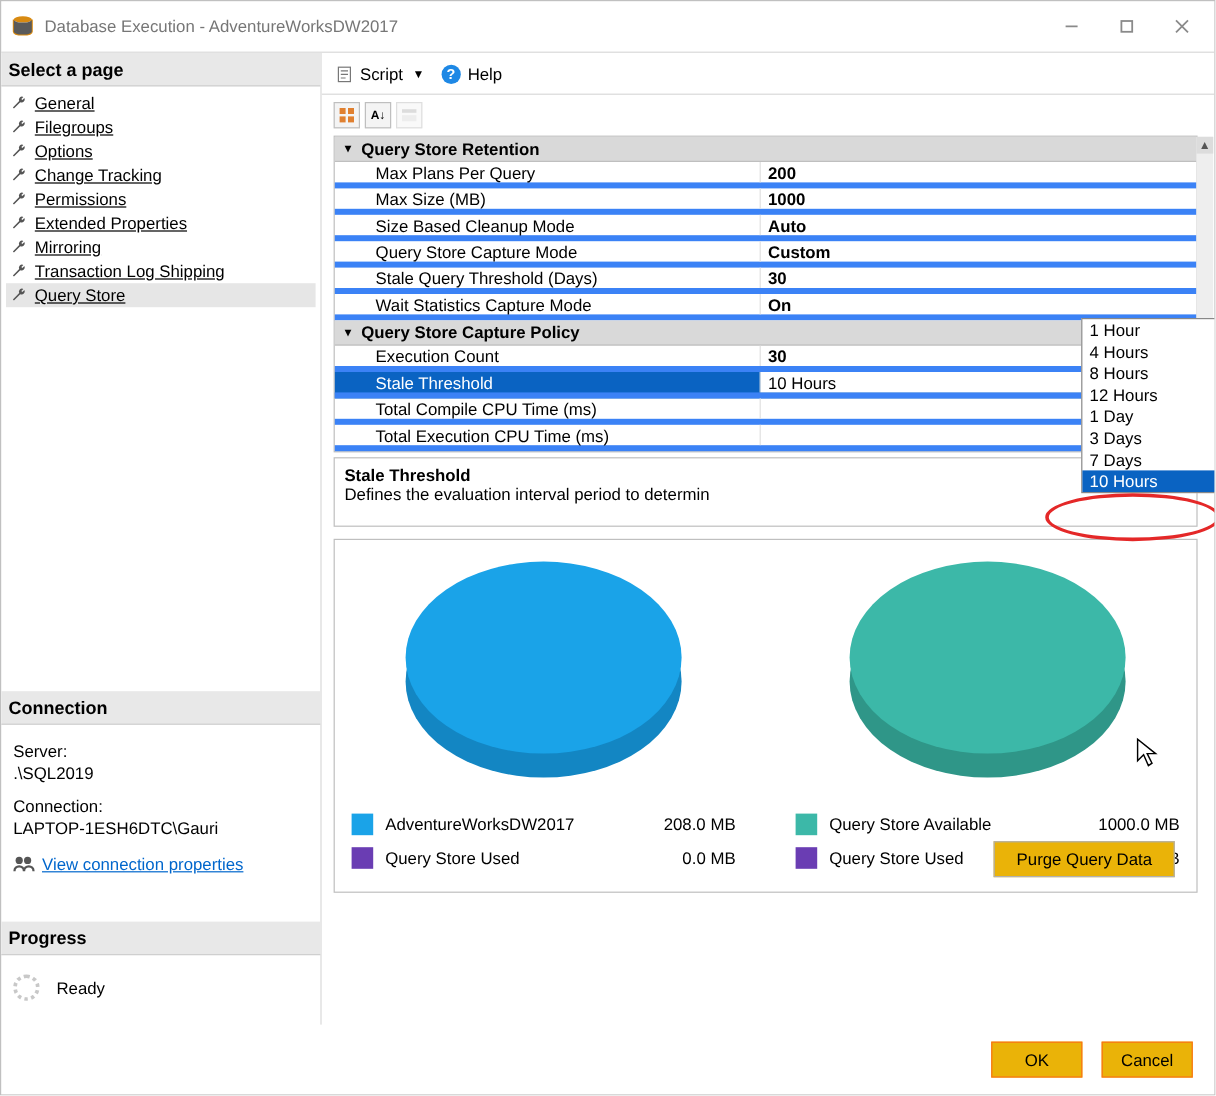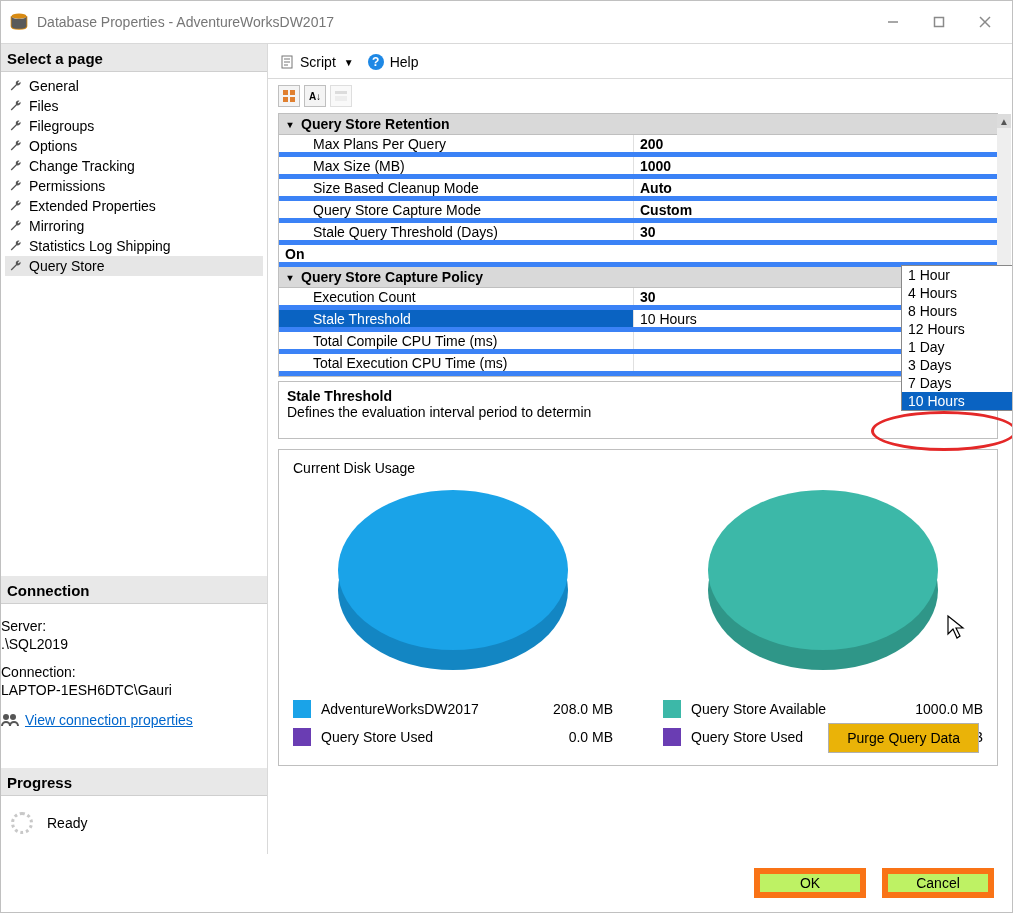--- a/index.html
+++ b/index.html
@@ -8,25 +8,25 @@
   .titlebar { height: 42px; display: flex; align-items: center; padding: 0 8px; color: #767676; font-size: 17px; }
   .titlebar .icon-db { width: 20px; height: 20px; margin-right: 8px; }
   .titlebar .title { flex: 1; }
   .titlebar .winbtns { display: flex; gap: 28px; padding-right: 10px; }
   .winbtn { width: 18px; height: 18px; display: flex; align-items: center; justify-content: center; color: #888; cursor: default; }
   .divider { height: 1px; background: #d9d9d9; }
   .body { flex: 1; display: flex; overflow: hidden; }
   .side { width: 267px; border-right: 1px solid #d9d9d9; display: flex; flex-direction: column; }
   .side h3 { margin: 0; font-size: 15px; font-weight: bold; padding: 6px 6px 4px; background: #e8e8e8; border-bottom: 1px solid #cfcfcf; }
   .side .list { padding: 4px 4px; flex: 0 0 auto; }
-  .side .item { display: flex; align-items: center; gap: 6px; padding: 2px 4px; cursor: default; }
+  .side .item { display: flex; align-items: center; gap: 6px; padding: 2px 4px; cursor: default; text-decoration: underline; }
   .side .item .wrench { width: 14px; height: 14px; }
   .side .item.selected { background: #e6e6e6; }
   .side .spacer { flex: 1; }
-  .side .conn { padding: 8px 0; }
+  .side .conn { padding: 8px 10px; }
   .side .connlbl { margin: 6px 0 2px; }
   .side .connlink { color: #0066cc; text-decoration: underline; display: inline-flex; align-items: center; gap: 6px; cursor: pointer; }
   .side .prog { padding: 10px 10px 20px; }
   .side .prog .row { display: flex; align-items: center; gap: 14px; margin-top: 6px; }
   .side .spinner { width: 22px; height: 22px; border: 3px dotted #c8c8c8; border-radius: 50%; }
   .main { flex: 1; display: flex; flex-direction: column; position: relative; overflow: hidden; }
   .toprow { display: flex; align-items: center; gap: 14px; padding: 10px 12px 8px; border-bottom: 1px solid #d9d9d9; }
   .toprow .script { display: flex; align-items: center; gap: 4px; cursor: pointer; }
   .toprow .help { display: flex; align-items: center; gap: 6px; cursor: pointer; }
   .toprow .helpicon { width: 16px; height: 16px; background: #1e88e5; color: #fff; border-radius: 50%; font-size: 12px; font-weight: bold; display: flex; align-items: center; justify-content: center; }
@@ -58,39 +58,39 @@
   .pie.blue .elltop { background: #1aa3e8; }
   .pie.teal .ellbase { background: #2f9688; }
   .pie.teal .elltop { background: #3cb8a8; }
   .leg { width: 100%; }
   .leg .row { display: flex; align-items: center; gap: 10px; padding: 5px 0; }
   .leg .sw { width: 18px; height: 18px; }
   .leg .lab { flex: 1; }
   .leg .val { width: 80px; text-align: right; }
   .purge { position: absolute; right: 18px; bottom: 12px; padding: 6px 18px; background: #eab308; border: 1px solid #b0b0b0; cursor: pointer; }
   .footer { display: flex; justify-content: flex-end; gap: 16px; padding: 14px 18px; border-top: 0; }
-  .footer button { width: 112px; height: 30px; background: #bef264; border: 6px solid #f97316; cursor: pointer; }
+  .footer button { width: 76px; height: 30px; background: #eab308; border: 1px solid #f97316; cursor: pointer; }
   .dropdown { position: absolute; left: 633px; top: 221px; width: 353px; background: #fff; border: 1px solid #888; z-index: 50; }
   .dropdown .opt { padding: 1px 6px; cursor: pointer; }
   .dropdown .opt.sel { background: #0a63c2; color: #fff; }
   .ring { position: absolute; left: 603px; top: 367px; width: 146px; height: 40px; border: 3px solid #e42828; border-radius: 50%; z-index: 60; pointer-events: none; }
   .cursor { position: absolute; left: 678px; top: 570px; z-index: 70; pointer-events: none; }
 </style>
 </head>
 <body>
 
 <div class="window">
 
   <div class="titlebar">
     <svg class="icon-db" viewBox="0 0 24 24">
       <ellipse cx="12" cy="5" rx="9" ry="3.2" fill="#d88a12"></ellipse>
       <path d="M3 5v12c0 1.8 4 3.2 9 3.2s9-1.4 9-3.2V5" fill="none" stroke="#d88a12" stroke-width="2"></path>
       <path d="M3 5v12c0 1.8 4 3.2 9 3.2s9-1.4 9-3.2V5c0 1.8-4 3.2-9 3.2S3 6.8 3 5Z" fill="#5a5a5a"></path>
     </svg>
-    <span class="title">Database Properties - AdventureWorksDW2017</span>
+    <span class="title">Database Execution - AdventureWorksDW2017</span>
     <div class="winbtns">
       <div class="winbtn">
         <svg width="12" height="12" viewBox="0 0 12 12">
             <line x1="1" y1="6" x2="11" y2="6" stroke="#8a8a8a" stroke-width="1.5"></line>
           </svg>
       </div>
       <div class="winbtn">
         <svg width="12" height="12" viewBox="0 0 12 12">
             <rect x="1.5" y="1.5" width="9" height="9" fill="none" stroke="#8a8a8a" stroke-width="1.5"></rect>
           </svg>
@@ -112,26 +112,20 @@
           <div class="item">
             <svg class="wrench" viewBox="0 0 16 16">
               <path d="M13 3a3 3 0 0 1-4 4L3 13l-1-1 6-6a3 3 0 0 1 4-4l-2 2 1 1 2-2Z" fill="#555"></path>
             </svg>
             <span>General</span>
           </div>
           <div class="item">
             <svg class="wrench" viewBox="0 0 16 16">
               <path d="M13 3a3 3 0 0 1-4 4L3 13l-1-1 6-6a3 3 0 0 1 4-4l-2 2 1 1 2-2Z" fill="#555"></path>
             </svg>
-            <span>Files</span>
-          </div>
-          <div class="item">
-            <svg class="wrench" viewBox="0 0 16 16">
-              <path d="M13 3a3 3 0 0 1-4 4L3 13l-1-1 6-6a3 3 0 0 1 4-4l-2 2 1 1 2-2Z" fill="#555"></path>
-            </svg>
             <span>Filegroups</span>
           </div>
           <div class="item">
             <svg class="wrench" viewBox="0 0 16 16">
               <path d="M13 3a3 3 0 0 1-4 4L3 13l-1-1 6-6a3 3 0 0 1 4-4l-2 2 1 1 2-2Z" fill="#555"></path>
             </svg>
             <span>Options</span>
           </div>
           <div class="item">
             <svg class="wrench" viewBox="0 0 16 16">
@@ -154,21 +148,21 @@
           <div class="item">
             <svg class="wrench" viewBox="0 0 16 16">
               <path d="M13 3a3 3 0 0 1-4 4L3 13l-1-1 6-6a3 3 0 0 1 4-4l-2 2 1 1 2-2Z" fill="#555"></path>
             </svg>
             <span>Mirroring</span>
           </div>
           <div class="item">
             <svg class="wrench" viewBox="0 0 16 16">
               <path d="M13 3a3 3 0 0 1-4 4L3 13l-1-1 6-6a3 3 0 0 1 4-4l-2 2 1 1 2-2Z" fill="#555"></path>
             </svg>
-            <span>Statistics Log Shipping</span>
+            <span>Transaction Log Shipping</span>
           </div>
           <div class="item selected">
             <svg class="wrench" viewBox="0 0 16 16">
               <path d="M13 3a3 3 0 0 1-4 4L3 13l-1-1 6-6a3 3 0 0 1 4-4l-2 2 1 1 2-2Z" fill="#555"></path>
             </svg>
             <span>Query Store</span>
           </div>
         </div>
 
       <div class="spacer"></div>
@@ -256,20 +250,21 @@
             </div>
             <div class="row">
               <div class="k">Query Store Capture Mode</div>
               <div class="v">Custom</div>
             </div>
             <div class="row">
               <div class="k">Stale Query Threshold (Days)</div>
               <div class="v">30</div>
             </div>
             <div class="row">
+              <div class="k">Wait Statistics Capture Mode</div>
               <div class="v">On</div>
             </div>
           </div>
         <div class="grp">
           <span class="chev">▾</span>
           <span>Query Store Capture Policy</span>
         </div>
         <div id="policy-rows">
             <div class="row">
               <div class="k">Execution Count</div>
@@ -296,21 +291,20 @@
           <div class="arr" style="position:absolute;bottom:0;width:100%">▼</div>
         </div>
       </div>
 
       <div class="desc">
         <div class="t">Stale Threshold</div>
         <div>Defines the evaluation interval period to determin</div>
       </div>
 
       <div class="disk">
-        <div class="title">Current Disk Usage</div>
         <div class="pies">
           <div class="piecol">
             <div class="pie blue">
               <div class="ellbase"></div>
                 <div class="elltop"></div>
             </div>
             <div class="leg" id="leg-left">
                 <div class="row">
                   <div class="sw" style="background: rgb(26, 163, 232);"></div>
                   <div class="lab">AdventureWorksDW2017</div>

